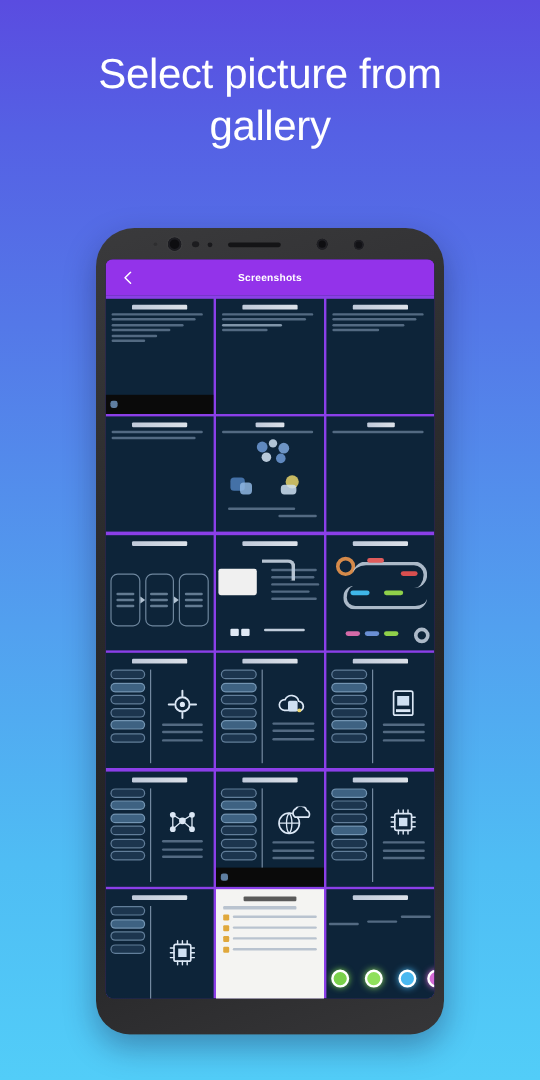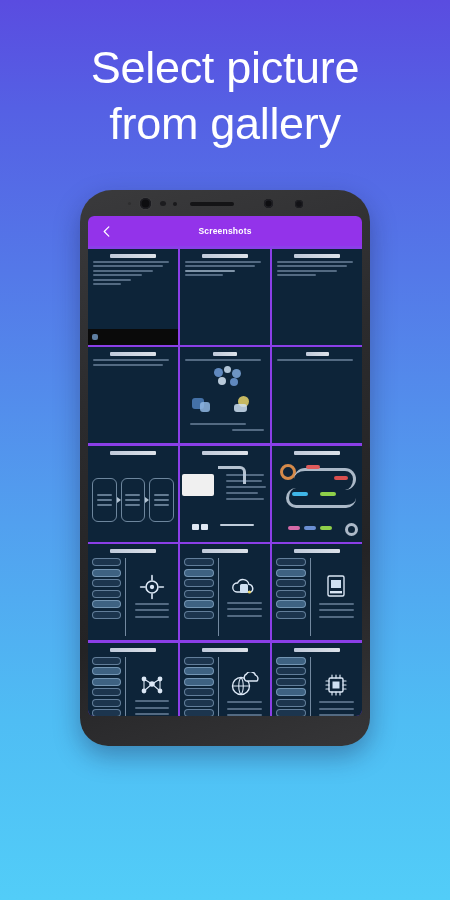--- a/index.html
+++ b/index.html
@@ -15,34 +15,34 @@
       #52cdf8 100%);
     position:relative;
   }
 
   
   .headline {
     position:absolute;
     top:40px; left:0; right:0;
     text-align:center;
     color:#ffffff;
-    font-size:45px;
+    font-size:35px;
     line-height:1.25;
     font-weight:400;
     letter-spacing:-0.3px;
     padding:0 48px;
   }
 
   
   .phone {
     position:absolute;
     left:80px;
     top:190px;
     width:290px;
-    height:556px;
+    height:672px;
     background:linear-gradient(160deg,#3a3a3c 0%, #2b2b2d 35%, #232325 70%, #363638 100%);
     border-radius:32px 32px 28px 28px;
     box-shadow:0 10px 26px rgba(20,20,60,0.35);
     padding:26px 8px 30px 8px;
     overflow:hidden;
   }
   .phone-btn {
     position:absolute;
     right:-2px;
     width:3px;

